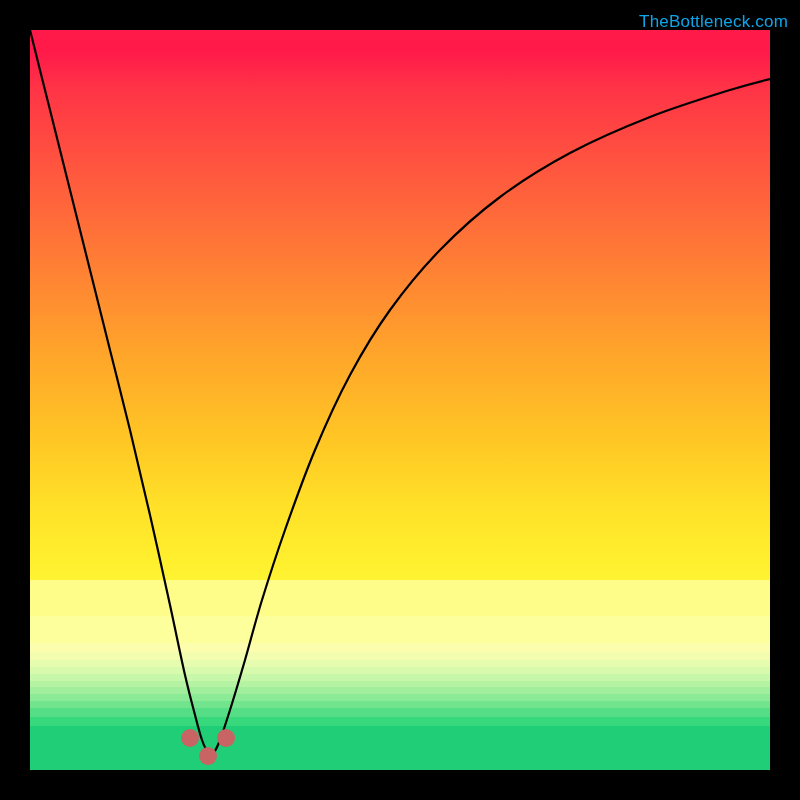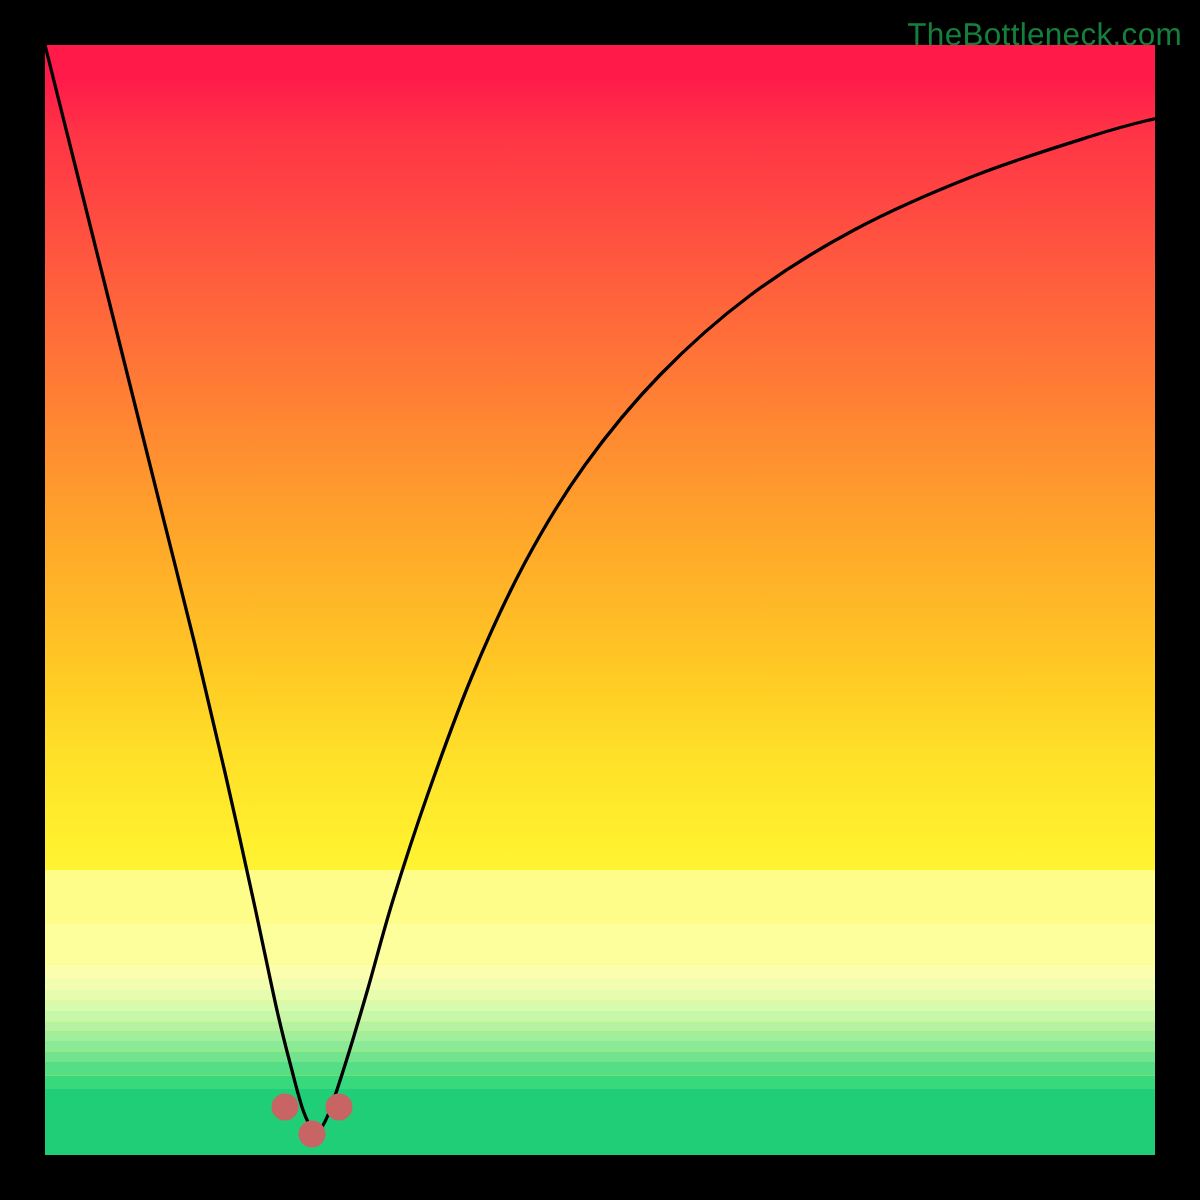--- a/index.html
+++ b/index.html
@@ -66,22 +66,22 @@
   }
   .band {
     position: absolute;
     left: 0;
     width: 100%;
   }
   .watermark {
     position: absolute;
     top: 12px;
     right: 12px;
-    color: #15803d;
-    font-size: 21px;
+    color: #0ea5e9;
+    font-size: 17px;
     font-weight: 400;
     letter-spacing: 0.2px;
   }
   svg.curve {
     position: absolute;
     left: 0; top: 0;
     width: 100%;
     height: 100%;
   }
   .nub {

